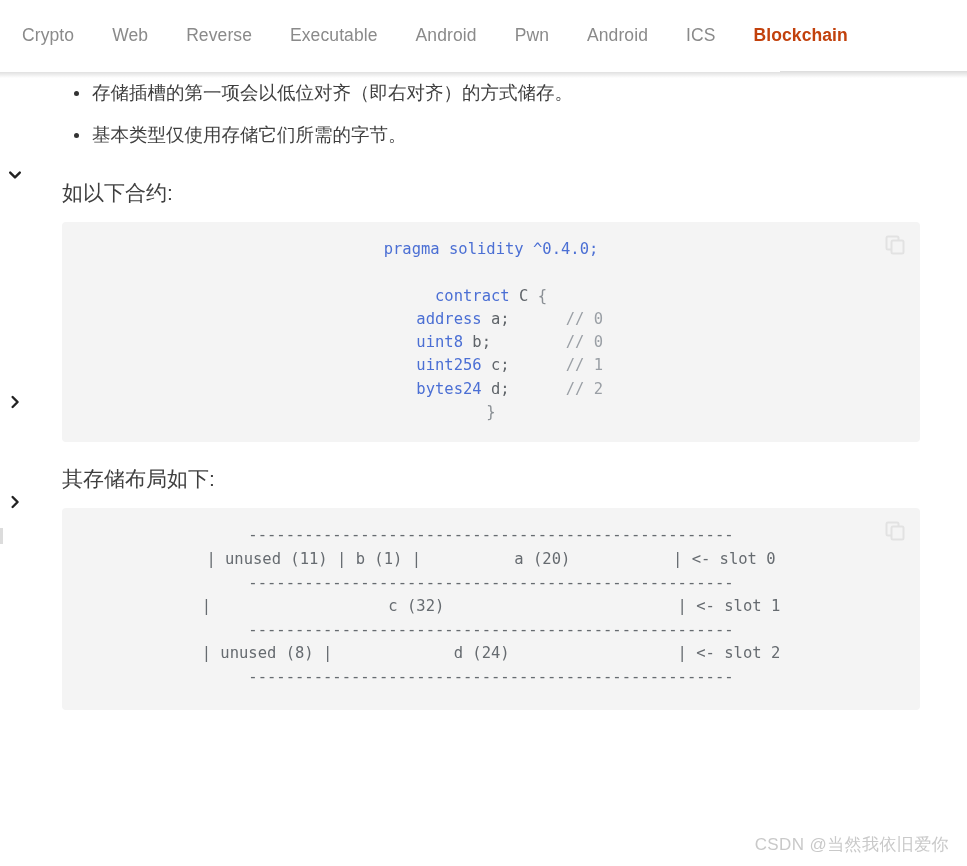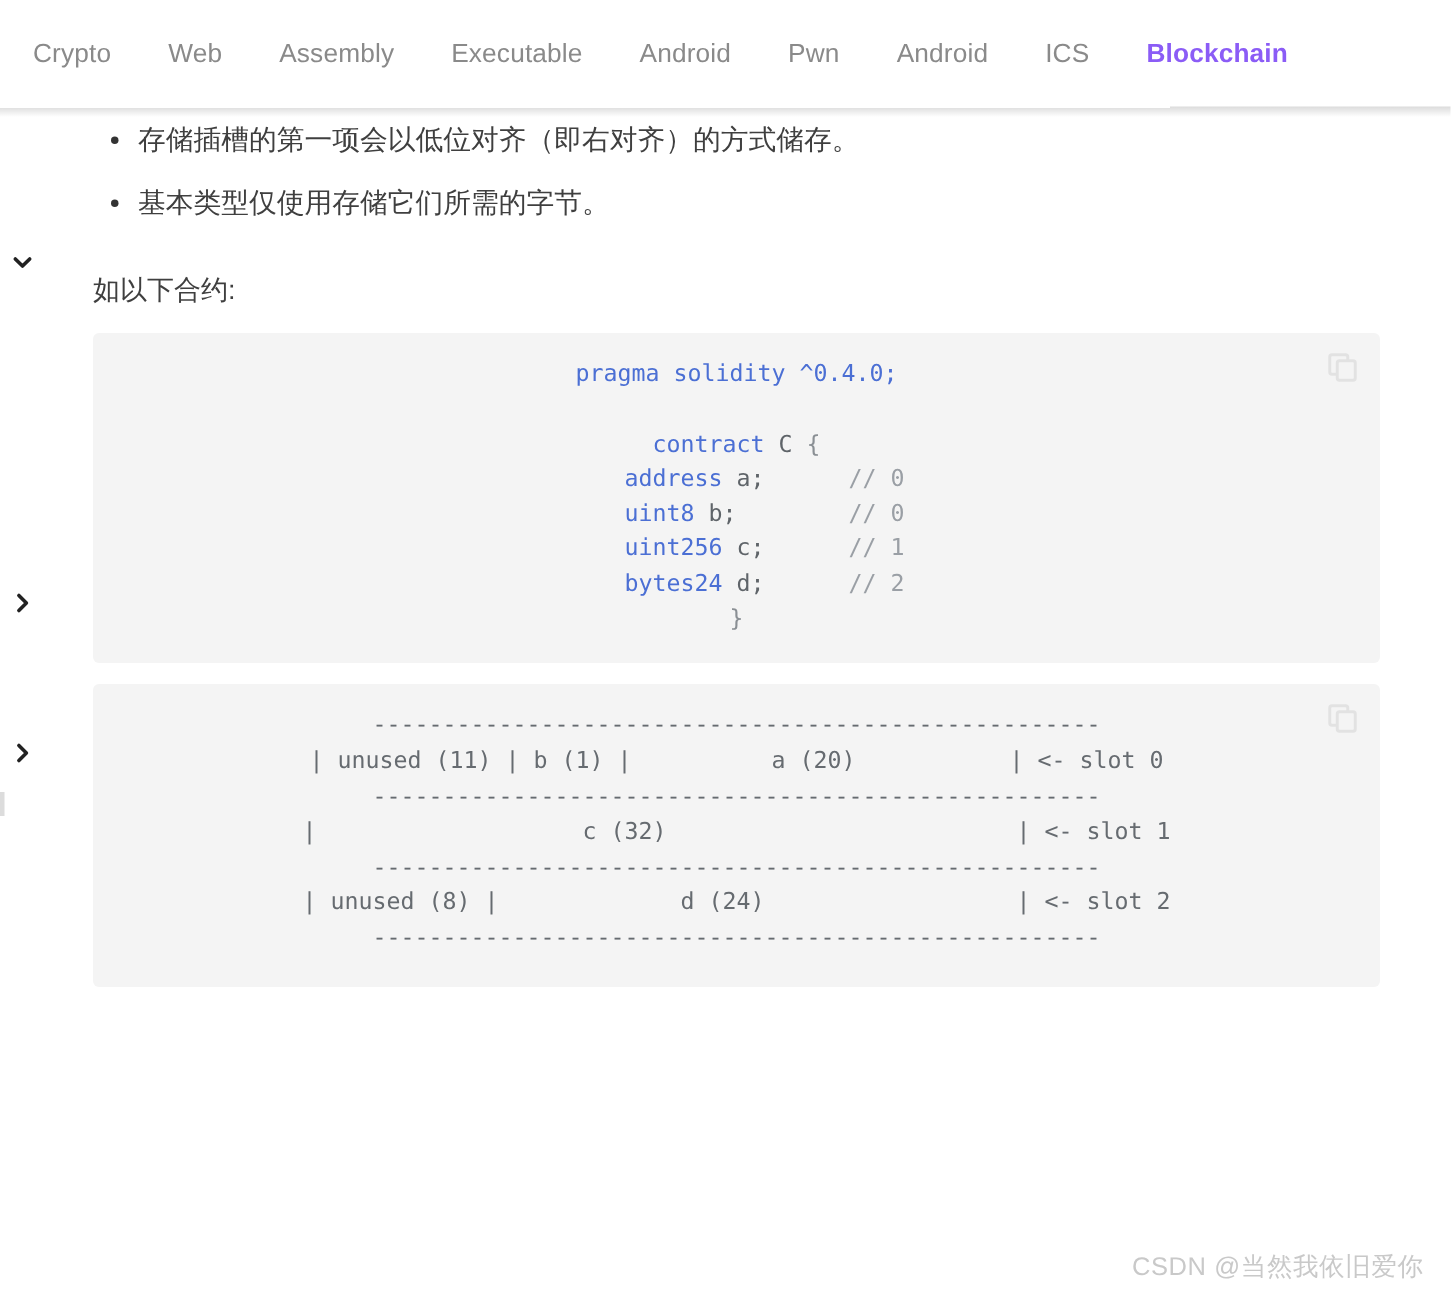--- a/index.html
+++ b/index.html
@@ -36,21 +36,21 @@
   .nav-item {
     font-size: 17.5px;
     color: #8a8a8a;
     margin-right: 38px;
     white-space: nowrap;
     cursor: pointer;
     letter-spacing: 0.1px;
   }
   .nav-item.last { margin-right: 0; }
   .nav-item.active {
-    color: #8b5cf6;
+    color: #c2410c;
     font-weight: 600;
   }
   .topnav-shadow {
     position: absolute;
     left: 0;
     top: 71px;
     width: 967px;
     height: 7px;
     background: linear-gradient(to bottom, rgba(0,0,0,0.14), rgba(0,0,0,0.0));
     z-index: 19;
@@ -110,21 +110,21 @@
     left: 12px;
     top: 19px;
     width: 5px;
     height: 5px;
     border-radius: 50%;
     background: #333333;
   }
 
   .para {
     margin: 22px 0 0 62px;
-    font-size: 18px;
+    font-size: 21px;
     line-height: 30px;
     color: #3f3f3f;
   }
 
   
   .codeblock {
     position: relative;
     margin: 14px 0 0 62px;
     width: 858px;
     box-sizing: border-box;
@@ -173,21 +173,21 @@
     margin-left: 14px;
   }
 </style>
 </head>
 <body>
 
 <div class="topnav">
   <div class="topnav-inner">
     <div class="nav-item">Crypto</div>
     <div class="nav-item">Web</div>
-    <div class="nav-item">Assembly</div>
+    <div class="nav-item">Reverse</div>
     <div class="nav-item">Executable</div>
     <div class="nav-item">Android</div>
     <div class="nav-item">Pwn</div>
     <div class="nav-item">Android</div>
     <div class="nav-item">ICS</div>
     <div class="nav-item active last">Blockchain</div>
   </div>
 </div>
 <div class="topnav-shadow"></div>
 
@@ -227,20 +227,21 @@
     <pre><code id="solidity-code"><span class="kw">pragma solidity ^0.4.0;</span>
 <span class="plain"></span>
 <span class="kw">contract</span><span class="plain"> C </span><span class="punc">{</span>
 <span class="plain">    </span><span class="kw">address</span><span class="plain"> a;      </span><span class="cmt">// 0</span>
 <span class="plain">    </span><span class="kw">uint8</span><span class="plain"> b;        </span><span class="cmt">// 0</span>
 <span class="plain">    </span><span class="kw">uint256</span><span class="plain"> c;      </span><span class="cmt">// 1</span>
 <span class="plain">    </span><span class="kw">bytes24</span><span class="plain"> d;      </span><span class="cmt">// 2</span>
 <span class="punc">}</span></code></pre>
   </div>
 
+  <div class="para">其存储布局如下:</div>
 
   <div class="codeblock" id="layout-block">
     <div class="copy-icon">
       <svg width="22" height="22" viewBox="0 0 22 22" aria-hidden="true">
         <rect x="2.5" y="2.5" width="12" height="13" rx="1.5" fill="none" stroke="#e2e2e2" stroke-width="2"></rect>
         <rect x="7.5" y="6.5" width="12" height="13" rx="1.5" fill="#f4f4f4" stroke="#e2e2e2" stroke-width="2"></rect>
       </svg>
     </div>
     <pre>----------------------------------------------------
 | unused (11) | b (1) |          a (20)           | &lt;- slot 0

